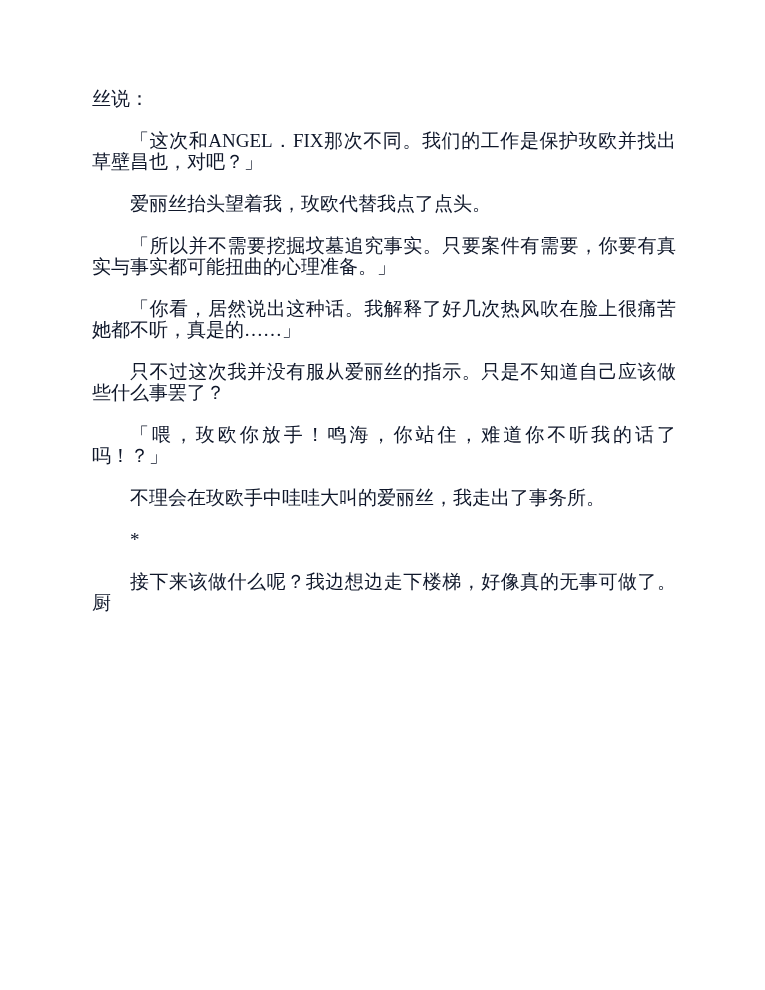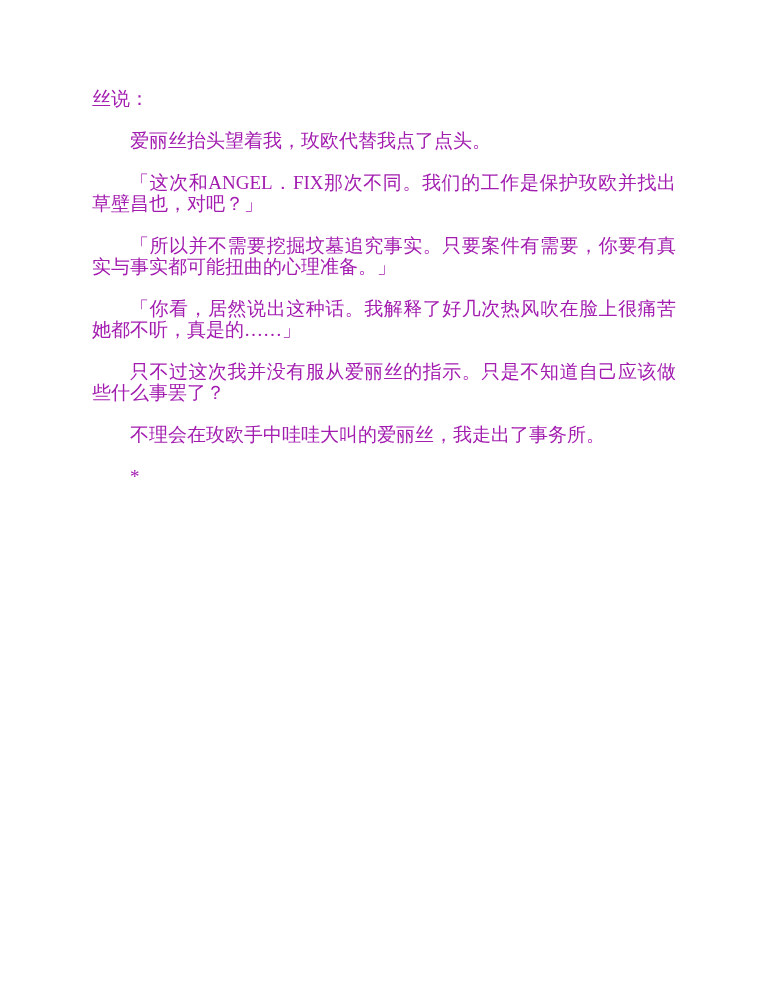--- a/index.html
+++ b/index.html
@@ -15,41 +15,43 @@
     overflow: hidden;
   }
   .text-block {
     position: absolute;
     left: 92px;
     top: 88px;
     width: 584px;
     font-family: "Liberation Serif", "DejaVu Serif", serif;
     font-size: 19px;
     line-height: 21px;
-    color: #a21caf;
+    color: #0f172a;
     text-align: justify;
     letter-spacing: 0px;
   }
   .text-block p {
     margin: 0 0 21px 0;
     padding: 0;
     text-indent: 38px;
     word-break: break-all;
   }
   .text-block p.no-indent {
     text-indent: 0;
   }
 </style>
 </head>
 <body>
 
 <div class="page">
   <main class="text-block">
       <p class="no-indent">丝说：</p>
+      <p>「这次和ANGEL．FIX那次不同。我们的工作是保护玫欧并找出草壁昌也，对吧？」</p>
       <p>爱丽丝抬头望着我，玫欧代替我点了点头。</p>
-      <p>「这次和ANGEL．FIX那次不同。我们的工作是保护玫欧并找出草壁昌也，对吧？」</p>
       <p>「所以并不需要挖掘坟墓追究事实。只要案件有需要，你要有真实与事实都可能扭曲的心理准备。」</p>
       <p>「你看，居然说出这种话。我解释了好几次热风吹在脸上很痛苦她都不听，真是的……」</p>
       <p>只不过这次我并没有服从爱丽丝的指示。只是不知道自己应该做些什么事罢了？</p>
+      <p>「喂，玫欧你放手！鸣海，你站住，难道你不听我的话了吗！？」</p>
       <p>不理会在玫欧手中哇哇大叫的爱丽丝，我走出了事务所。</p>
       <p>*</p>
+      <p>接下来该做什么呢？我边想边走下楼梯，好像真的无事可做了。厨</p>
     </main>
 </div>
 
 </body></html>

